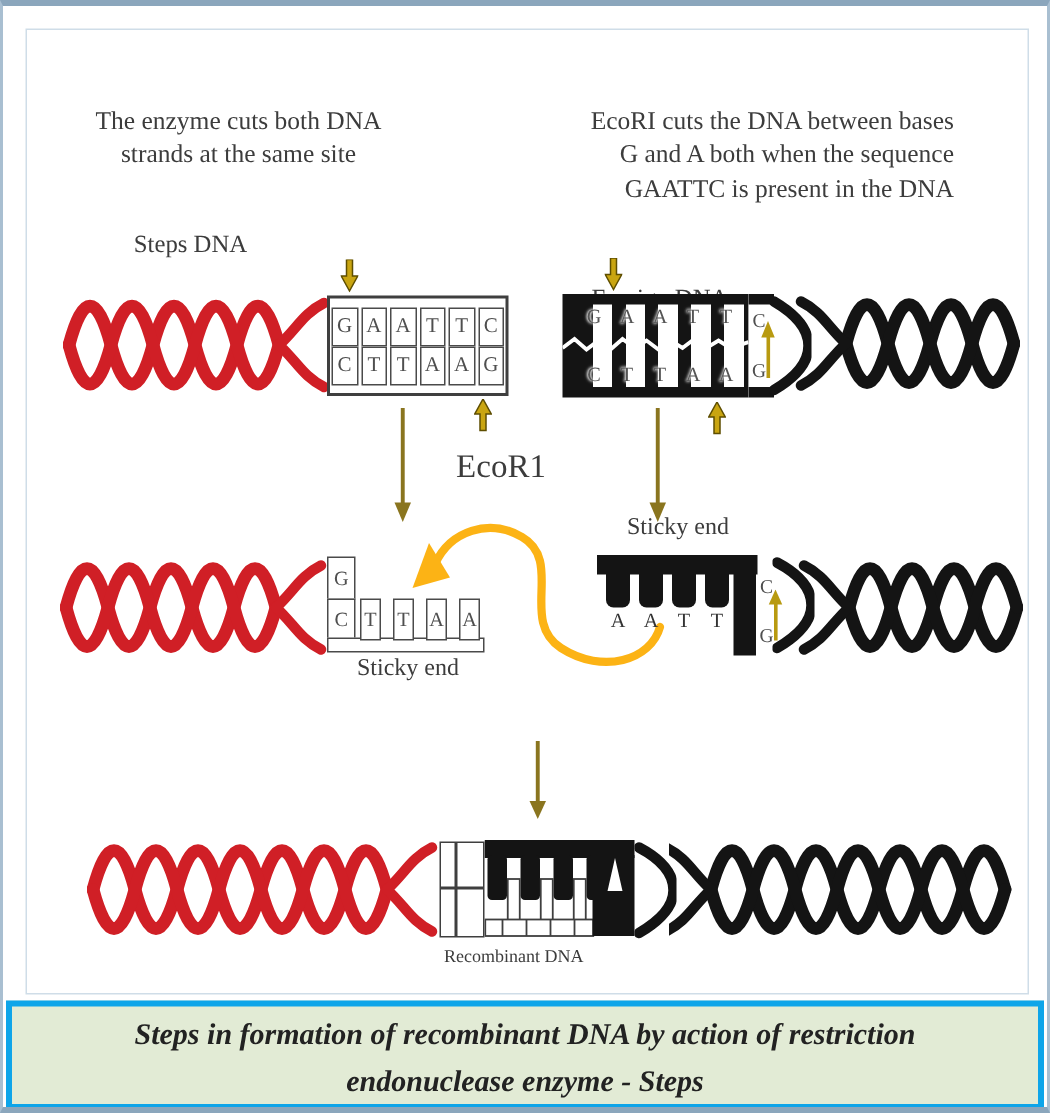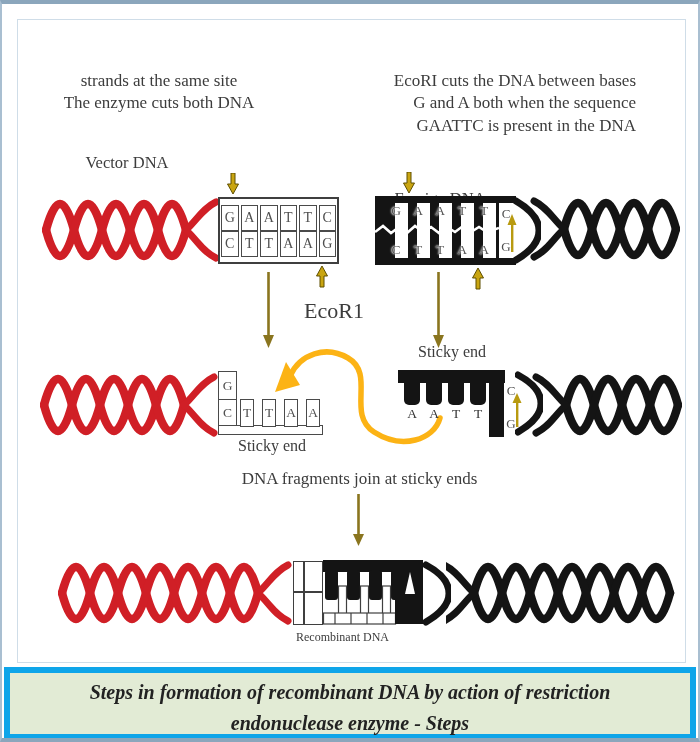--- a/index.html
+++ b/index.html
@@ -32,40 +32,40 @@
   
   .fragcell{position:absolute;border:1.5px solid #4a4a4a;background:#fff;box-sizing:border-box;
             display:flex;align-items:center;justify-content:center;font-size:13.5px;color:#4f4f4f;}
   
   .blackbar{position:absolute;background:#141414;}
   .tooth{position:absolute;background:#141414;border-radius:0 0 5px 5px;}
   .combletter{position:absolute;width:16px;text-align:center;font-size:13.5px;color:#333;}
   .capline{stroke:#141414;stroke-width:7;fill:none;stroke-linecap:round;}
   
   .caption{position:absolute;left:2px;top:663px;width:692px;height:73px;box-sizing:border-box;
-           background:#e2ebd5;border:6px solid #0ea5e9;text-align:center;
+           background:#e2ebd5;border:4px solid #0ea5e9;text-align:center;
            font-style:italic;font-weight:600;font-size:20px;color:#222;line-height:31px;padding-top:4px;}
 </style>
 </head>
 <body>
 
 <div id="stage">
   <div class="inner-border"></div>
 
   <div class="lbl note" style="left:28px;top:66px;width:258px;">
+    <div>The enzyme cuts both DNA</div>
     <div>strands at the same site</div>
-    <div>The enzyme cuts both DNA</div>
   </div>
   <div class="lbl note" style="left:372px;top:66px;width:262px;text-align:right;">
     <div>EcoRI cuts the DNA between bases</div>
     <div>G and A both when the sequence</div>
     <div>GAATTC is present in the DNA</div>
   </div>
 
-  <div class="lbl" style="left:60px;top:149px;width:130px;font-size:16.5px;">Vector DNA</div>
+  <div class="lbl" style="left:60px;top:149px;width:130px;font-size:16.5px;">Steps DNA</div>
   <div class="lbl" style="left:373px;top:149px;width:130px;font-size:16.5px;margin-top:36px;">Foreign DNA</div>
 
   <svg class="abs" style="left:40px;top:193px;" width="178" height="67">
       <path d="M 4 33 q 14 -52 28 0 q 14 52 28 0 q 14 -52 28 0 q 14 52 28 0 q 14 -52 28 0" fill="none" stroke="#d01f26" stroke-width="8.5" stroke-linecap="round"></path>
       <path d="M 4 33 q 14 52 28 0 q 14 -52 28 0 q 14 52 28 0 q 14 -52 28 0 q 14 52 28 0" fill="none" stroke="#d01f26" stroke-width="8.5" stroke-linecap="round"></path>
       <path d="M 144 33 C 156 22 160 12 174 5 M 144 33 C 156 44 160 54 174 61" fill="none" stroke="#d01f26" stroke-width="7" stroke-linecap="round"></path>
     </svg>
 
   <div class="vbox">
     <div class="vrow">
@@ -187,21 +187,20 @@
     </svg>
   <svg class="abs" style="left:513px;top:366px;" width="28" height="67">
     <path class="capline" d="M 3 5 C 20 14, 26 24, 26 33.5 C 26 43, 20 52, 3 62"></path>
     </svg>
   <svg class="abs" style="left:530px;top:368px;" width="150" height="67">
       <path d="M 34 33 q 14 -52 28 0 q 14 52 28 0 q 14 -52 28 0 q 14 52 28 0" fill="none" stroke="#141414" stroke-width="8.5" stroke-linecap="round"></path>
       <path d="M 34 33 q 14 52 28 0 q 14 -52 28 0 q 14 52 28 0 q 14 -52 28 0" fill="none" stroke="#141414" stroke-width="8.5" stroke-linecap="round"></path>
       <path d="M 34 33 C 22 22 18 12 4 5 M 34 33 C 22 44 18 54 4 61" fill="none" stroke="#141414" stroke-width="7" stroke-linecap="round"></path>
     </svg>
 
-  <div class="lbl" style="left:150px;top:465px;width:415px;font-size:17px;">DNA fragments join at sticky ends</div>
   <svg class="abs" style="left:350px;top:490px;" width="13" height="53">
     <rect x="5.2" y="0" width="2.6" height="41" fill="#8a751f"></rect>
     <polygon points="1,40 12,40 6.5,52" fill="#8a751f"></polygon>
     </svg>
 
   <svg class="abs" style="left:56px;top:556px;" width="236" height="67">
       <path d="M 4 33 q 14 -52 28 0 q 14 52 28 0 q 14 -52 28 0 q 14 52 28 0 q 14 -52 28 0 q 14 52 28 0 q 14 -52 28 0" fill="none" stroke="#d01f26" stroke-width="8.5" stroke-linecap="round"></path>
       <path d="M 4 33 q 14 52 28 0 q 14 -52 28 0 q 14 52 28 0 q 14 -52 28 0 q 14 52 28 0 q 14 -52 28 0 q 14 52 28 0" fill="none" stroke="#d01f26" stroke-width="8.5" stroke-linecap="round"></path>
       <path d="M 200 33 C 212 22 216 12 230 5 M 200 33 C 212 44 216 54 230 61" fill="none" stroke="#d01f26" stroke-width="7" stroke-linecap="round"></path>
     </svg>

